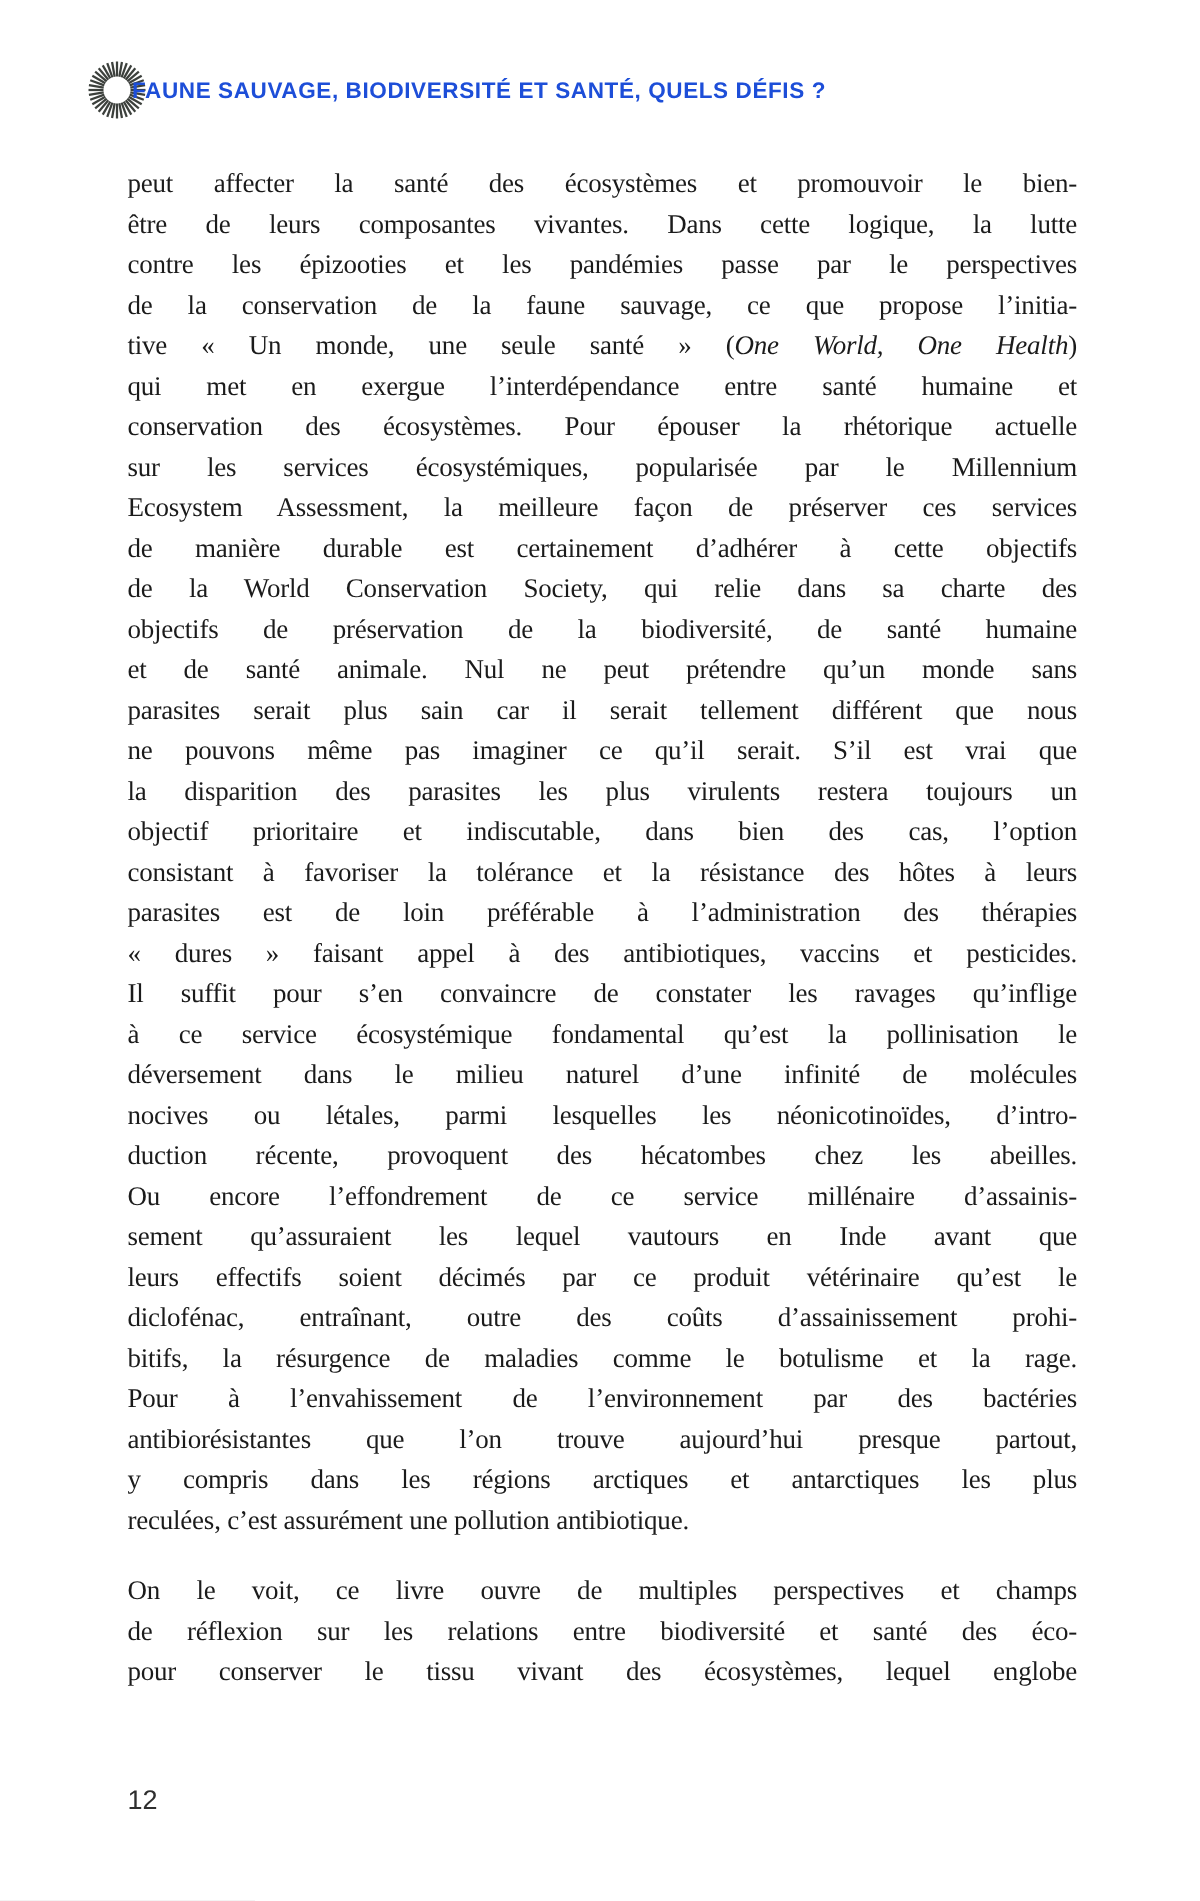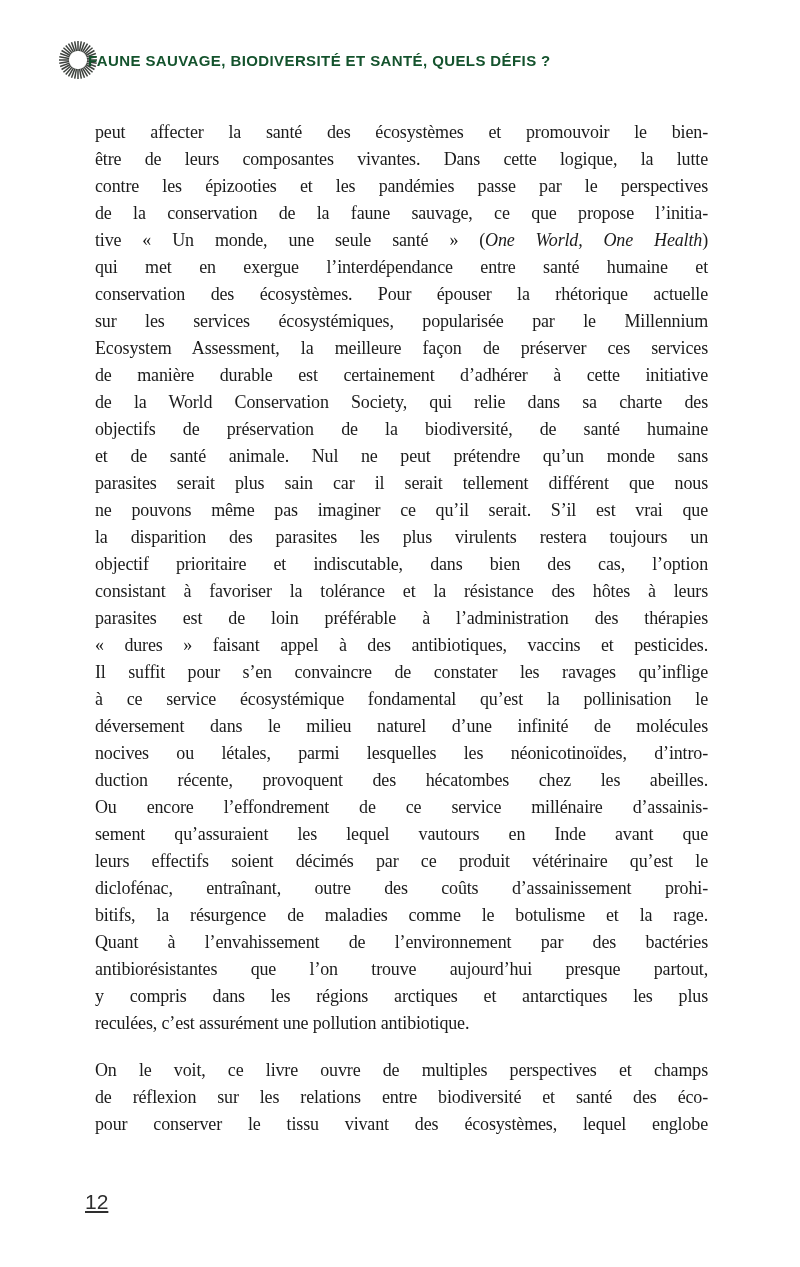--- a/index.html
+++ b/index.html
@@ -30,52 +30,51 @@
     display: inline-block;
   }
   .burst svg { width: 44px; height: 44px; display: block; }
   .header-title {
     position: relative;
     z-index: 1;
     font-family: "Liberation Sans", sans-serif;
     font-weight: 700;
     font-size: 15px;
     letter-spacing: 0.4px;
-    color: #14532d;
+    color: #1d4ed8;
     white-space: nowrap;
   }
   
   .body-text {
     position: absolute;
     left: 85px;
     top: 109px;
     width: 633px;
   }
-  .para { margin: 10px; }
+  .para { margin: 0; }
   .para + .para { margin-top: 20px; }
   .line {
     height: 27px;
     line-height: 27px;
     font-size: 18px;
     letter-spacing: -0.15px;
     text-align: justify;
     text-align-last: justify;
     white-space: nowrap;
   }
   .line.no-just { text-align-last: left; }
   .line .it { font-style: italic; }
   
   .page-number {
     position: absolute;
     left: 85px;
     top: 1190px;
     font-family: "Liberation Sans", sans-serif;
-    font-size: 21px;
+    font-size: 18px;
     color: #2e2e2e;
-    text-decoration: underline;
   }
 </style>
 </head>
 <body>
 
 <div class="page">
 
   <header class="running-header">
     <span class="burst">
       <svg viewBox="0 0 44 44" id="burst-svg" xmlns="http://www.w3.org/2000/svg">
@@ -124,42 +123,42 @@
       <div class="para">
         <div class="line"><span>peut affecter la santé des écosystèmes et promouvoir le bien-</span></div>
         <div class="line"><span>être de leurs composantes vivantes. Dans cette logique, la lutte</span></div>
         <div class="line"><span>contre les épizooties et les pandémies passe par le perspectives</span></div>
         <div class="line"><span>de la conservation de la faune sauvage, ce que propose l’initia-</span></div>
         <div class="line"><span>tive « Un monde, une seule santé » (</span><span class="it">One World, One Health</span><span>)</span></div>
         <div class="line"><span>qui met en exergue l’interdépendance entre santé humaine et</span></div>
         <div class="line"><span>conservation des écosystèmes. Pour épouser la rhétorique actuelle</span></div>
         <div class="line"><span>sur les services écosystémiques, popularisée par le Millennium</span></div>
         <div class="line"><span>Ecosystem Assessment, la meilleure façon de préserver ces services</span></div>
-        <div class="line"><span>de manière durable est certainement d’adhérer à cette initiative</span></div>
+        <div class="line"><span>de manière durable est certainement d’adhérer à cette objectifs</span></div>
         <div class="line"><span>de la World Conservation Society, qui relie dans sa charte des</span></div>
         <div class="line"><span>objectifs de préservation de la biodiversité, de santé humaine</span></div>
         <div class="line"><span>et de santé animale. Nul ne peut prétendre qu’un monde sans</span></div>
         <div class="line"><span>parasites serait plus sain car il serait tellement différent que nous</span></div>
         <div class="line"><span>ne pouvons même pas imaginer ce qu’il serait. S’il est vrai que</span></div>
         <div class="line"><span>la disparition des parasites les plus virulents restera toujours un</span></div>
         <div class="line"><span>objectif prioritaire et indiscutable, dans bien des cas, l’option</span></div>
         <div class="line"><span>consistant à favoriser la tolérance et la résistance des hôtes à leurs</span></div>
         <div class="line"><span>parasites est de loin préférable à l’administration des thérapies</span></div>
         <div class="line"><span>« dures » faisant appel à des antibiotiques, vaccins et pesticides.</span></div>
         <div class="line"><span>Il suffit pour s’en convaincre de constater les ravages qu’inflige</span></div>
         <div class="line"><span>à ce service écosystémique fondamental qu’est la pollinisation le</span></div>
         <div class="line"><span>déversement dans le milieu naturel d’une infinité de molécules</span></div>
         <div class="line"><span>nocives ou létales, parmi lesquelles les néonicotinoïdes, d’intro-</span></div>
         <div class="line"><span>duction récente, provoquent des hécatombes chez les abeilles.</span></div>
         <div class="line"><span>Ou encore l’effondrement de ce service millénaire d’assainis-</span></div>
         <div class="line"><span>sement qu’assuraient les lequel vautours en Inde avant que</span></div>
         <div class="line"><span>leurs effectifs soient décimés par ce produit vétérinaire qu’est le</span></div>
         <div class="line"><span>diclofénac, entraînant, outre des coûts d’assainissement prohi-</span></div>
         <div class="line"><span>bitifs, la résurgence de maladies comme le botulisme et la rage.</span></div>
-        <div class="line"><span>Quant à l’envahissement de l’environnement par des bactéries</span></div>
+        <div class="line"><span>Pour à l’envahissement de l’environnement par des bactéries</span></div>
         <div class="line"><span>antibiorésistantes que l’on trouve aujourd’hui presque partout,</span></div>
         <div class="line"><span>y compris dans les régions arctiques et antarctiques les plus</span></div>
         <div class="line no-just"><span>reculées, c’est assurément une pollution antibiotique.</span></div>
       </div>
       <div class="para">
         <div class="line"><span>On le voit, ce livre ouvre de multiples perspectives et champs</span></div>
         <div class="line"><span>de réflexion sur les relations entre biodiversité et santé des éco-</span></div>
         <div class="line"><span>pour conserver le tissu vivant des écosystèmes, lequel englobe</span></div>
       </div>
     </main>

